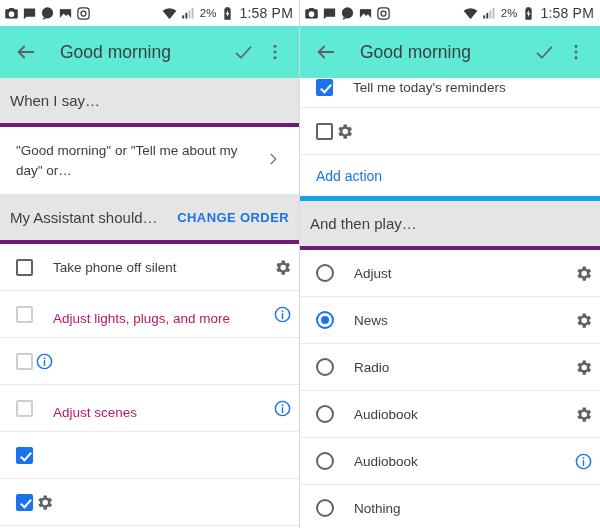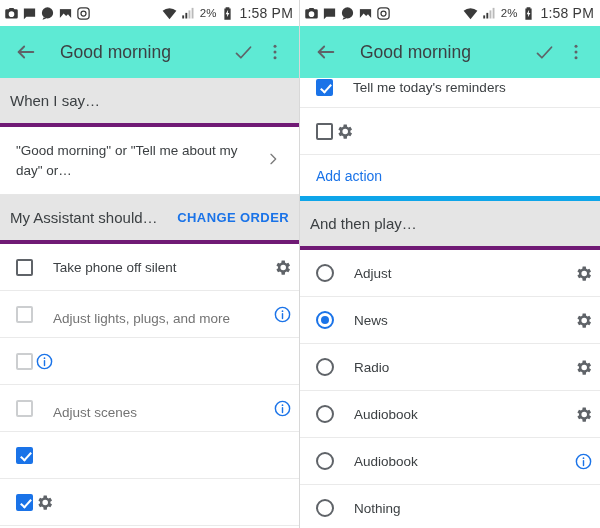--- a/index.html
+++ b/index.html
@@ -75,21 +75,21 @@
   .chev { color: #7a7a7a; font-size: 16px; padding-right: 2px; }
 
   .row {
     height: 47px;
     display: flex; align-items: center;
     padding: 0 6px 0 16px;
     border-bottom: 1px solid #eaeaea;
     background: #fff;
   }
   .row .label { flex: 1; font-size: 13.5px; color: #3c4043; margin-left: 20px; white-space: nowrap; }
-  .row.disabled .label { color: #737373; margin-top: 8px; }
+  .row.disabled .label { color: #be185d; margin-top: 8px; }
 
   
   .cb { width: 17px; height: 17px; border: 2px solid #5f6368; border-radius: 2px; background: #fff; position: relative; flex: none; }
   .cb.checked { background: #1a73e8; border-color: #1a73e8; }
   .cb.checked::after {
     content: ""; position: absolute;
     left: 4.5px; top: 1px; width: 4px; height: 9px;
     border: solid #fff; border-width: 0 2px 2px 0;
     transform: rotate(42deg);
   }

